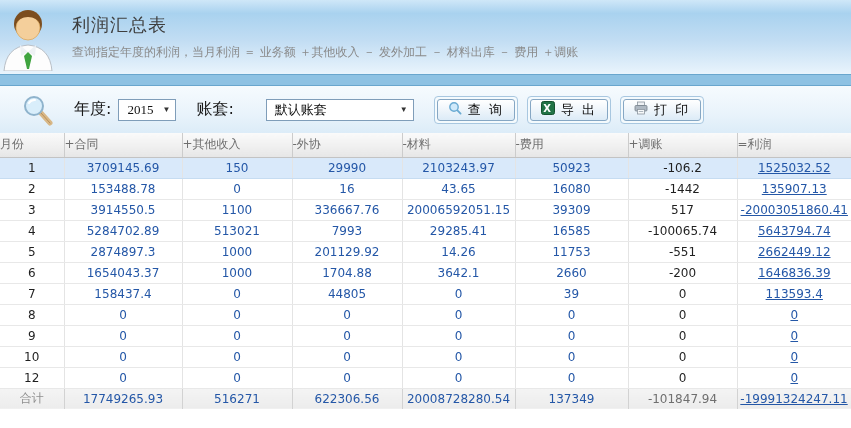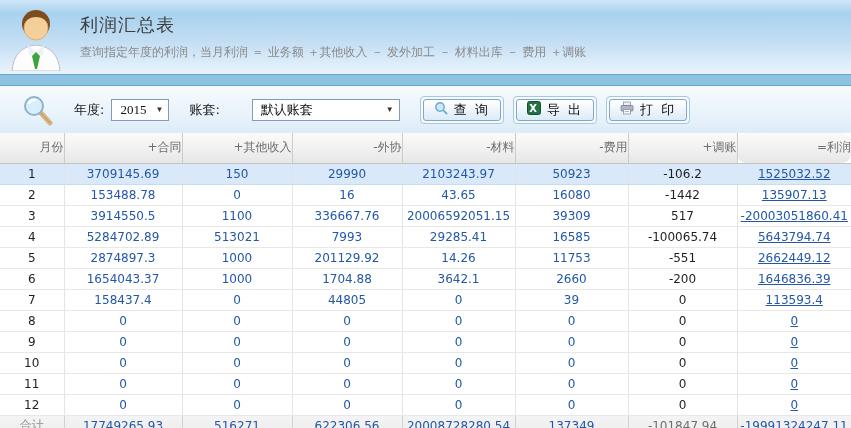--- a/index.html
+++ b/index.html
@@ -9,21 +9,20 @@
     width: 851px;
   }
   .app { width: 851px; height: 428px; overflow: hidden; background: #fff; }
 
   
   .app-header {
     height: 74px;
     background: linear-gradient(180deg, #cfe7f8 0%, #a9d2ef 18%, #c2ddf3 55%, #e9f4fc 100%);
     display: flex;
     align-items: center;
-    padding-left: 8px;
   }
   .avatar { width: 56px; height: 64px; margin-top: 4px; flex: 0 0 auto; }
   .header-text { margin-left: 16px; }
   .page-title { font-size: 18px; color: #3e3e3e; letter-spacing: 1px; }
   .page-subtitle { font-size: 12px; color: #8a8a8a; margin-top: 7px; }
 
   .separator-bar {
     height: 12px;
     background: #8ec2e3;
     border-top: 1px solid #69a6cd;
@@ -33,21 +32,21 @@
   
   .toolbar {
     height: 47px;
     background: linear-gradient(180deg, #f6fbfe 0%, #e9f3fb 60%, #dcecf8 100%);
     display: flex;
     align-items: center;
     font-size: 12px;
     color: #222;
   }
   .big-magnifier { margin-left: 22px; width: 32px; height: 32px; flex: 0 0 auto; }
-  .tb-label { margin-left: 20px; font-size: 13px; color: #1b1b1b; }
+  .tb-label { margin-left: 20px; font-size: 16px; color: #1b1b1b; }
   .select-box {
     margin-left: 7px;
     height: 22px;
     border: 1px solid #7f9db9;
     background: #fff;
     display: flex;
     align-items: center;
     justify-content: space-between;
     padding: 0 5px 0 8px;
     font-size: 13px;
@@ -84,29 +83,29 @@
   .tb-button svg { flex: 0 0 auto; }
 
   
   table {
     width: 851px;
     border-collapse: collapse;
     table-layout: fixed;
     font-size: 12px;
   }
   th {
-    height: 30px;
+    height: 24px;
     background: linear-gradient(180deg, #fafafa 0%, #efefef 60%, #e6e6e6 100%);
     color: #6e6e6e;
     font-weight: normal;
     border-right: 1px solid #cccccc;
     border-bottom: 1px solid #c3c3c3;
-    text-align: right;
-  }
-  th:last-child { border-right: none; border-radius: 9px; }
+    text-align: left;
+  }
+  th:last-child { border-right: none; }
   td {
     height: 21px;
     text-align: center;
     border-right: 1px solid #e4e4e4;
     border-bottom: 1px solid #e8e8e8;
     color: #2457a7;
     white-space: nowrap;
     overflow: hidden;
   }
   td:last-child { border-right: none; text-decoration: underline; }
@@ -326,30 +325,20 @@
           <td class="month">10</td>
           <td class="num">0</td>
           <td class="num">0</td>
           <td class="num">0</td>
           <td class="num">0</td>
           <td class="num">0</td>
           <td class="adjust num">0</td>
           <td class="num">0</td>
         </tr>
         <tr>
-          <td class="month">11</td>
-          <td class="num">0</td>
-          <td class="num">0</td>
-          <td class="num">0</td>
-          <td class="num">0</td>
-          <td class="num">0</td>
-          <td class="adjust num">0</td>
-          <td class="num">0</td>
-        </tr>
-        <tr>
           <td class="month">12</td>
           <td class="num">0</td>
           <td class="num">0</td>
           <td class="num">0</td>
           <td class="num">0</td>
           <td class="num">0</td>
           <td class="adjust num">0</td>
           <td class="num">0</td>
         </tr>
         <tr class="total">

